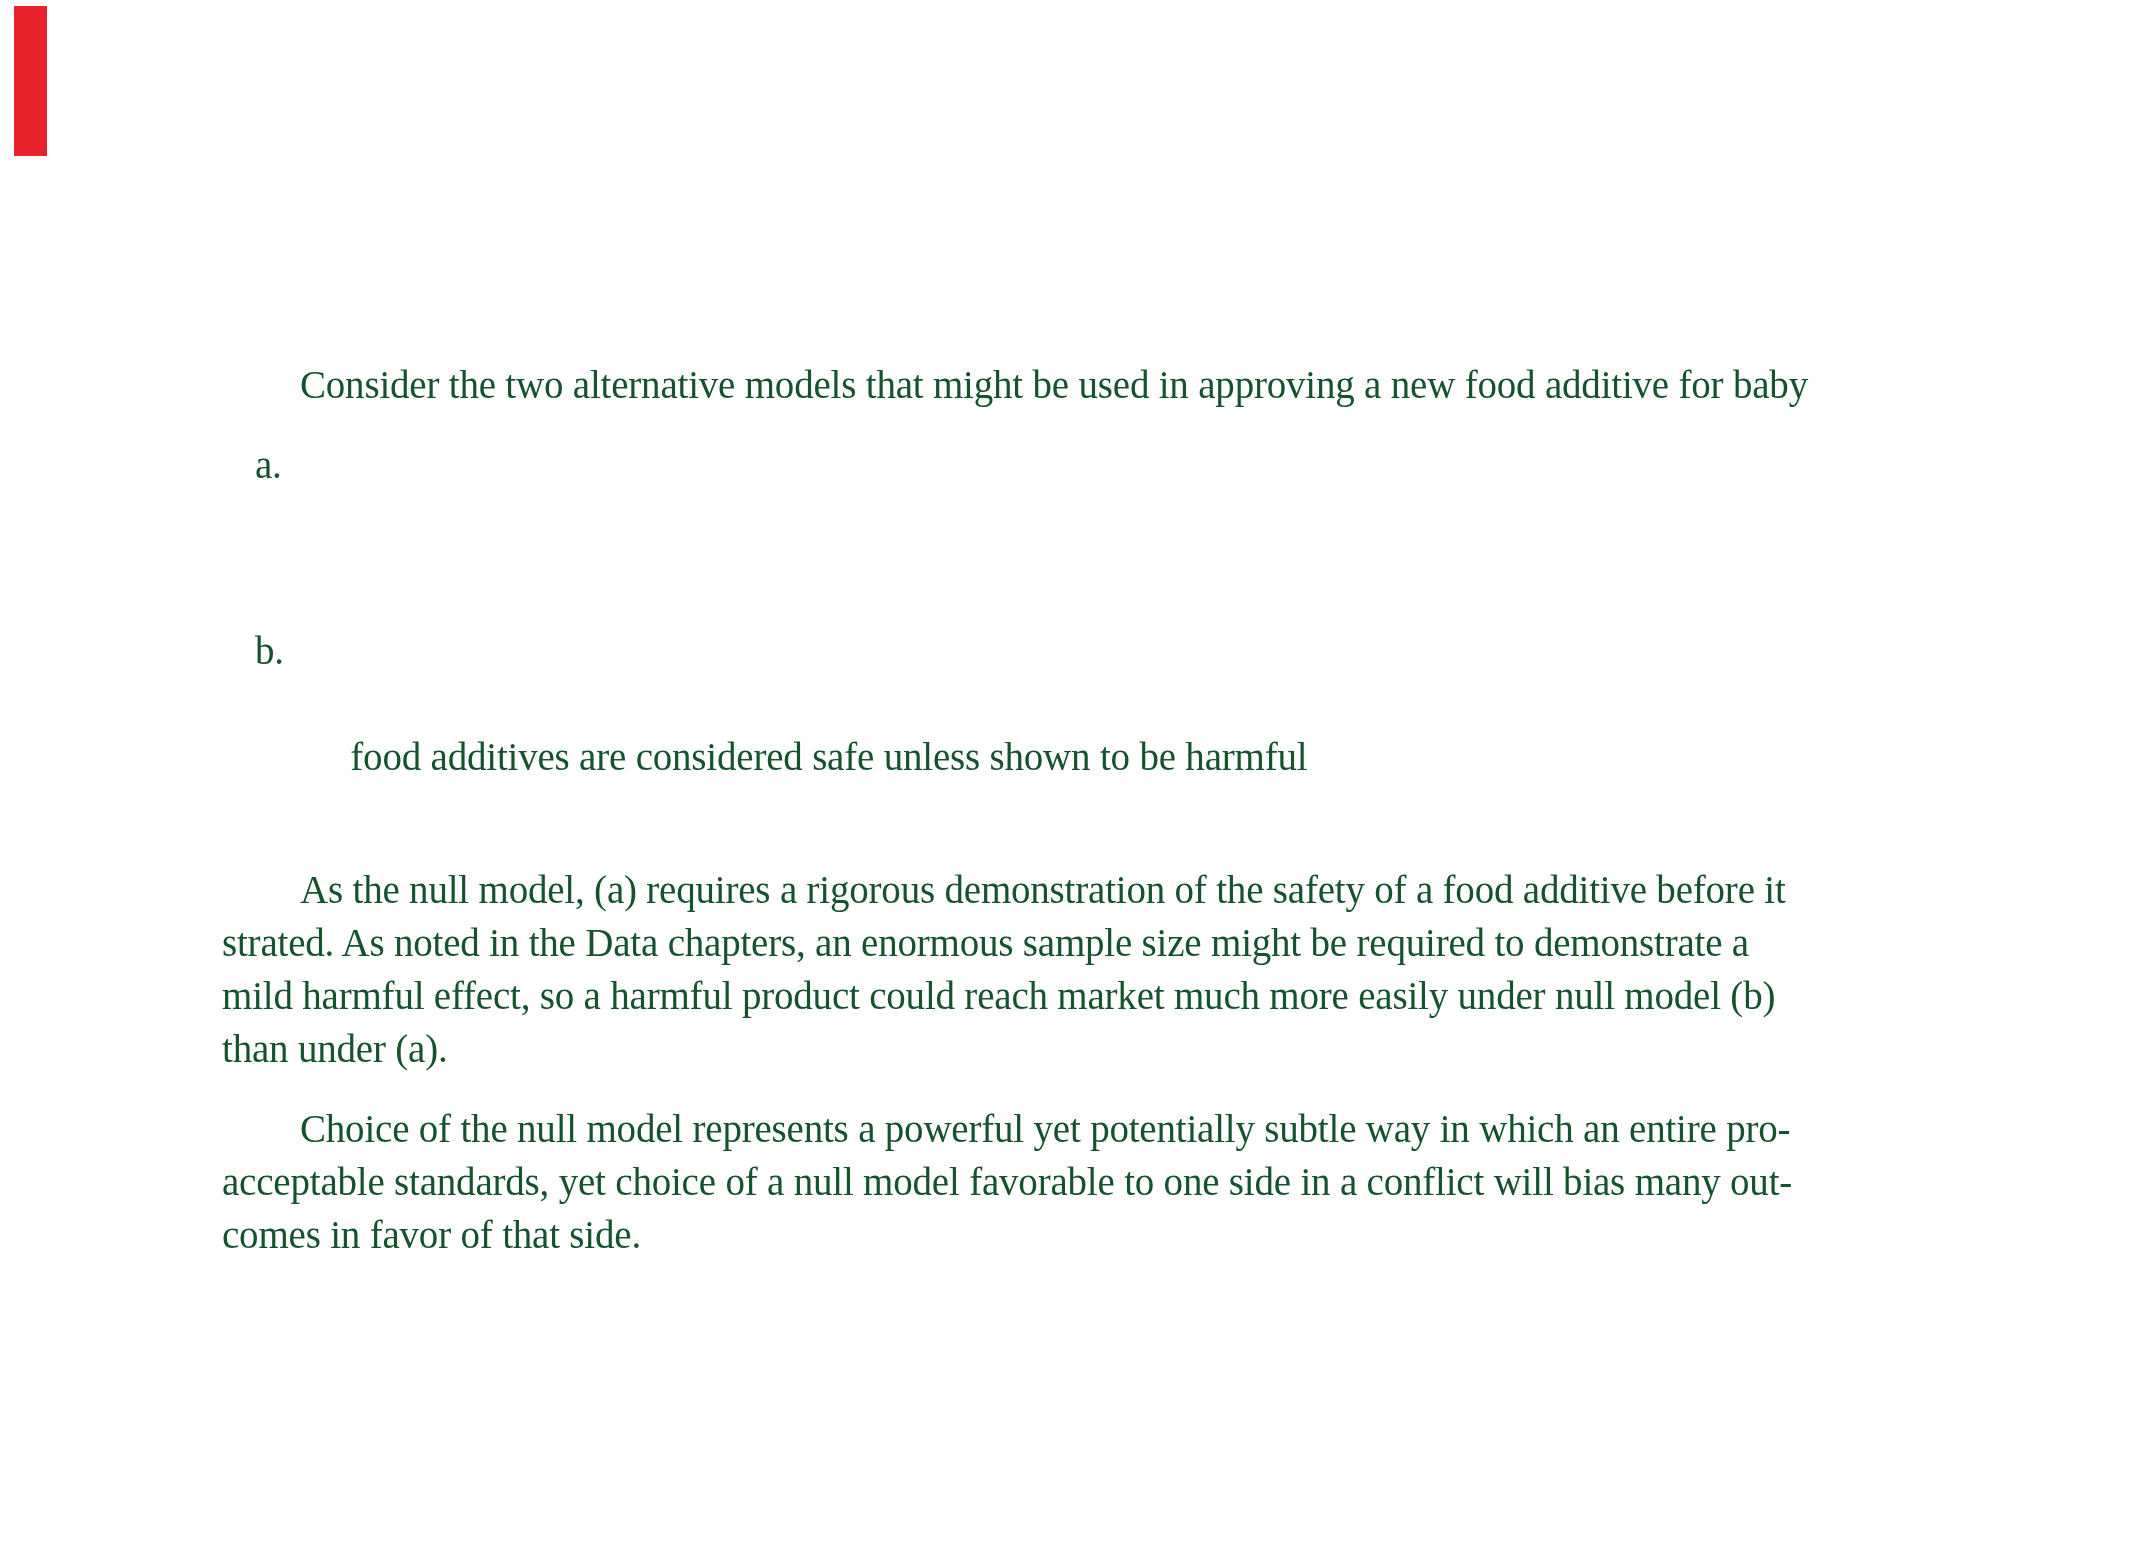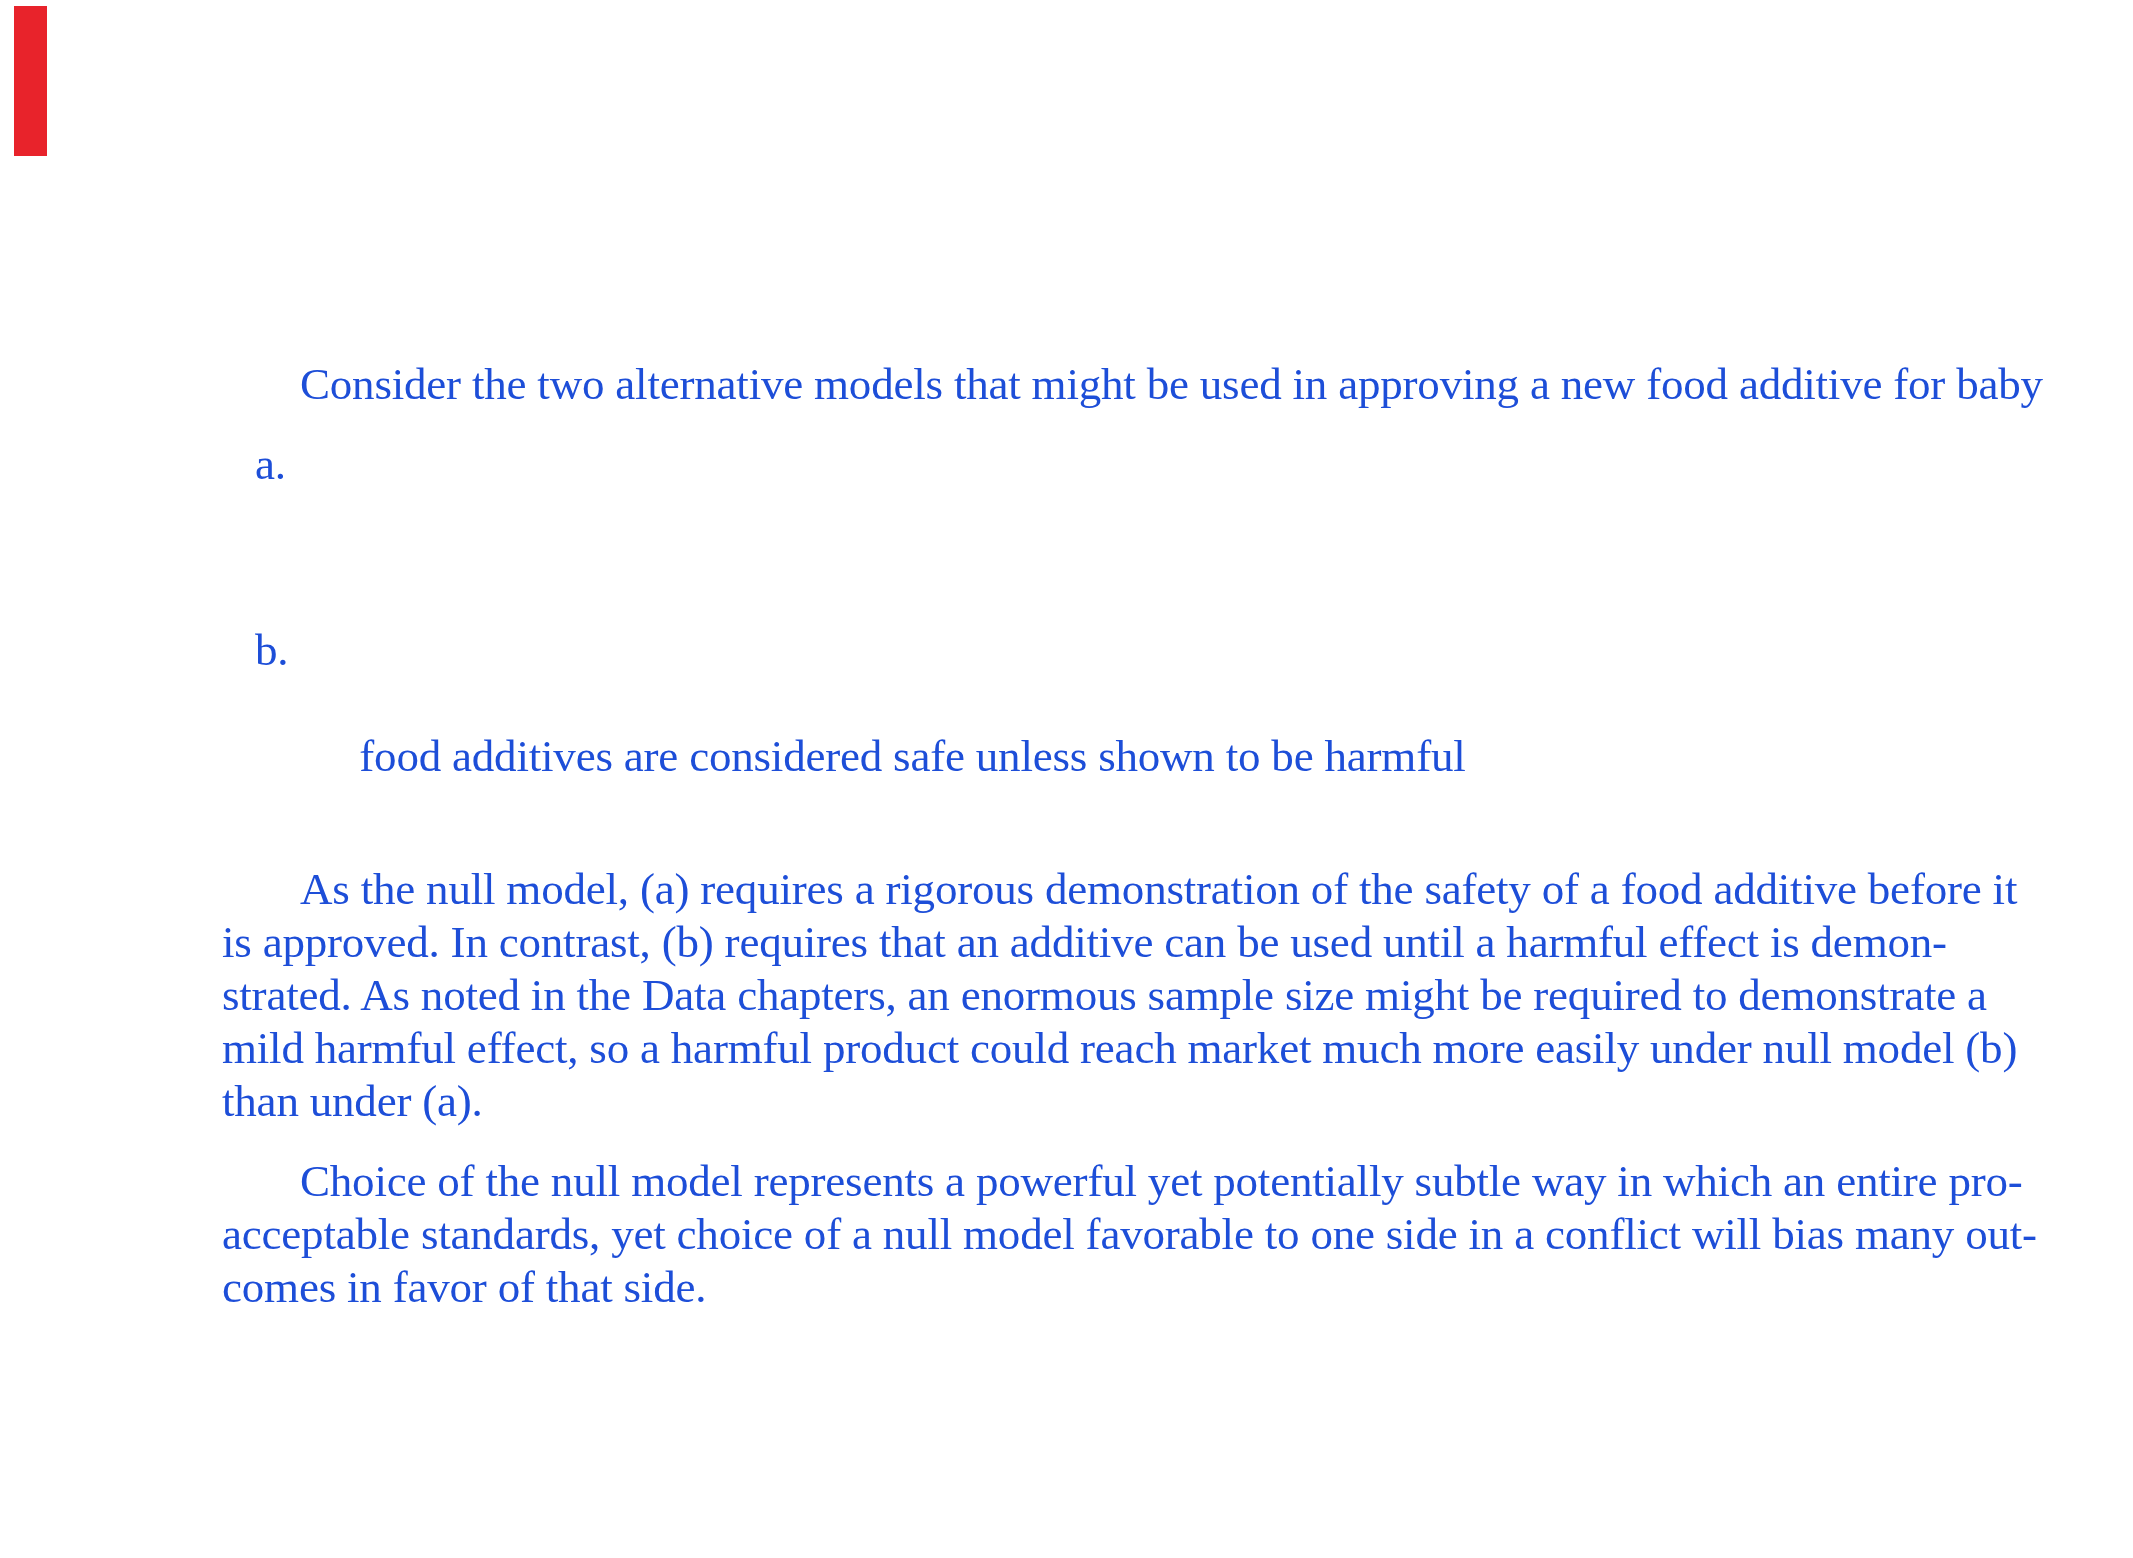--- a/index.html
+++ b/index.html
@@ -22,24 +22,24 @@
     top: 6px;
     width: 33px;
     height: 150px;
     background: #e8232b;
   }
   .doc {
     position: absolute;
     left: 222px;
     top: 358px;
     width: 1695px;
-    font-size: 45px;
+    font-size: 39px;
     line-height: 53px;
     letter-spacing: -0.2px;
-    color: #1d4ed8;
+    color: #14532d;
   }
   .para {
     margin: 27px 0 0 0;
     padding: 0;
   }
   .para.first {
     margin-top: 0;
   }
   .line {
     display: block;
@@ -77,21 +77,20 @@
       <span class="marker">a.</span>
     </div>
 
     <div class="list-item">
       <span class="marker">b.</span>
       <span class="li-text">food additives are considered safe unless shown to be harmful</span>
     </div>
 
     <p class="para">
       <span class="line indent">As the null model, (a) requires a rigorous demonstration of the safety of a food additive before it</span>
-      <span class="line">is approved. In contrast, (b) requires that an additive can be used until a harmful effect is demon-</span>
       <span class="line">strated. As noted in the Data chapters, an enormous sample size might be required to demonstrate a</span>
       <span class="line">mild harmful effect, so a harmful product could reach market much more easily under null model (b)</span>
       <span class="line">than under (a).</span>
     </p>
 
     <p class="para">
       <span class="line indent">Choice of the null model represents a powerful yet potentially subtle way in which an entire pro-</span>
       <span class="line">acceptable standards, yet choice of a null model favorable to one side in a conflict will bias many out-</span>
       <span class="line">comes in favor of that side.</span>
     </p>

